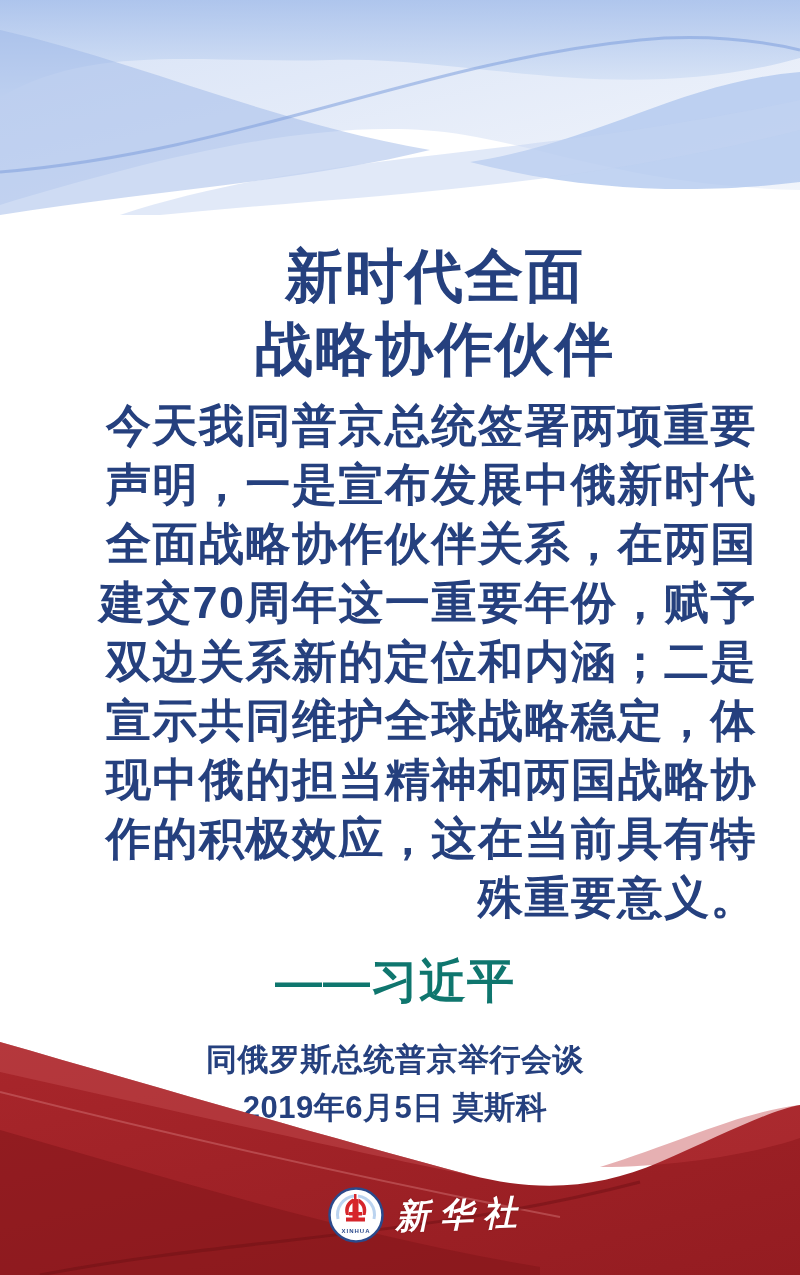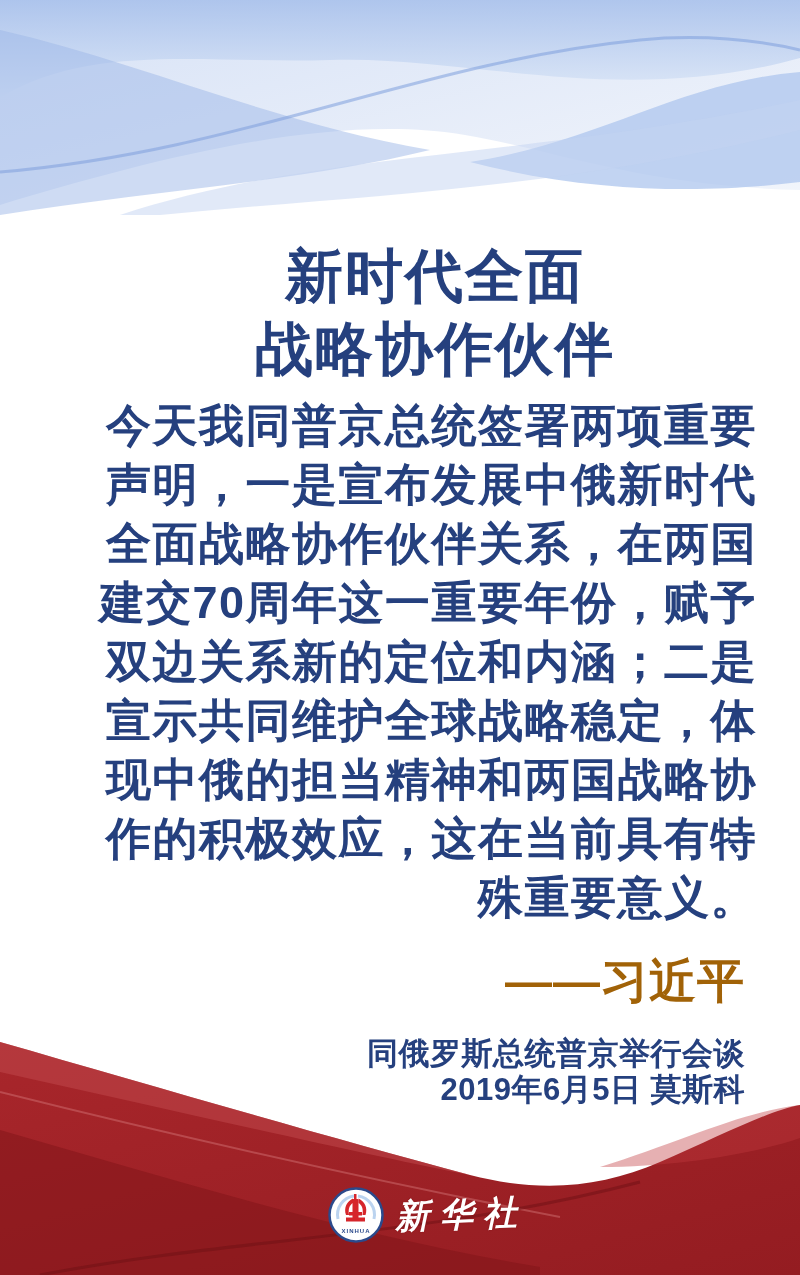--- a/index.html
+++ b/index.html
@@ -26,32 +26,32 @@
   .quote{
     position:absolute;left:85px;top:396px;width:672px;
     color:#25407e;
     font-size:45px;font-weight:700;
     line-height:59px;
     letter-spacing:1.5px;
     text-align:right;
   }
   .attribution{
     position:absolute;right:55px;top:952px;width:700px;
-    text-align:right;
-    color:#a16207;
+    text-align:center;
+    color:#0f766e;
     font-size:47px;font-weight:900;
     line-height:58px;
     letter-spacing:1px;
   }
   .source{
     position:absolute;right:55px;top:1036px;width:700px;
-    text-align:right;
+    text-align:center;
     color:#25407e;
     font-size:31px;font-weight:800;
-    line-height:36px;
+    line-height:48px;
     letter-spacing:0.5px;
   }
   .logo{
     position:absolute;left:327px;top:1186px;
     display:flex;align-items:center;gap:10px;
   }
   .logo .wordmark{
     color:#ffffff;
     font-size:34px;font-weight:700;font-style:italic;
     letter-spacing:10px;

